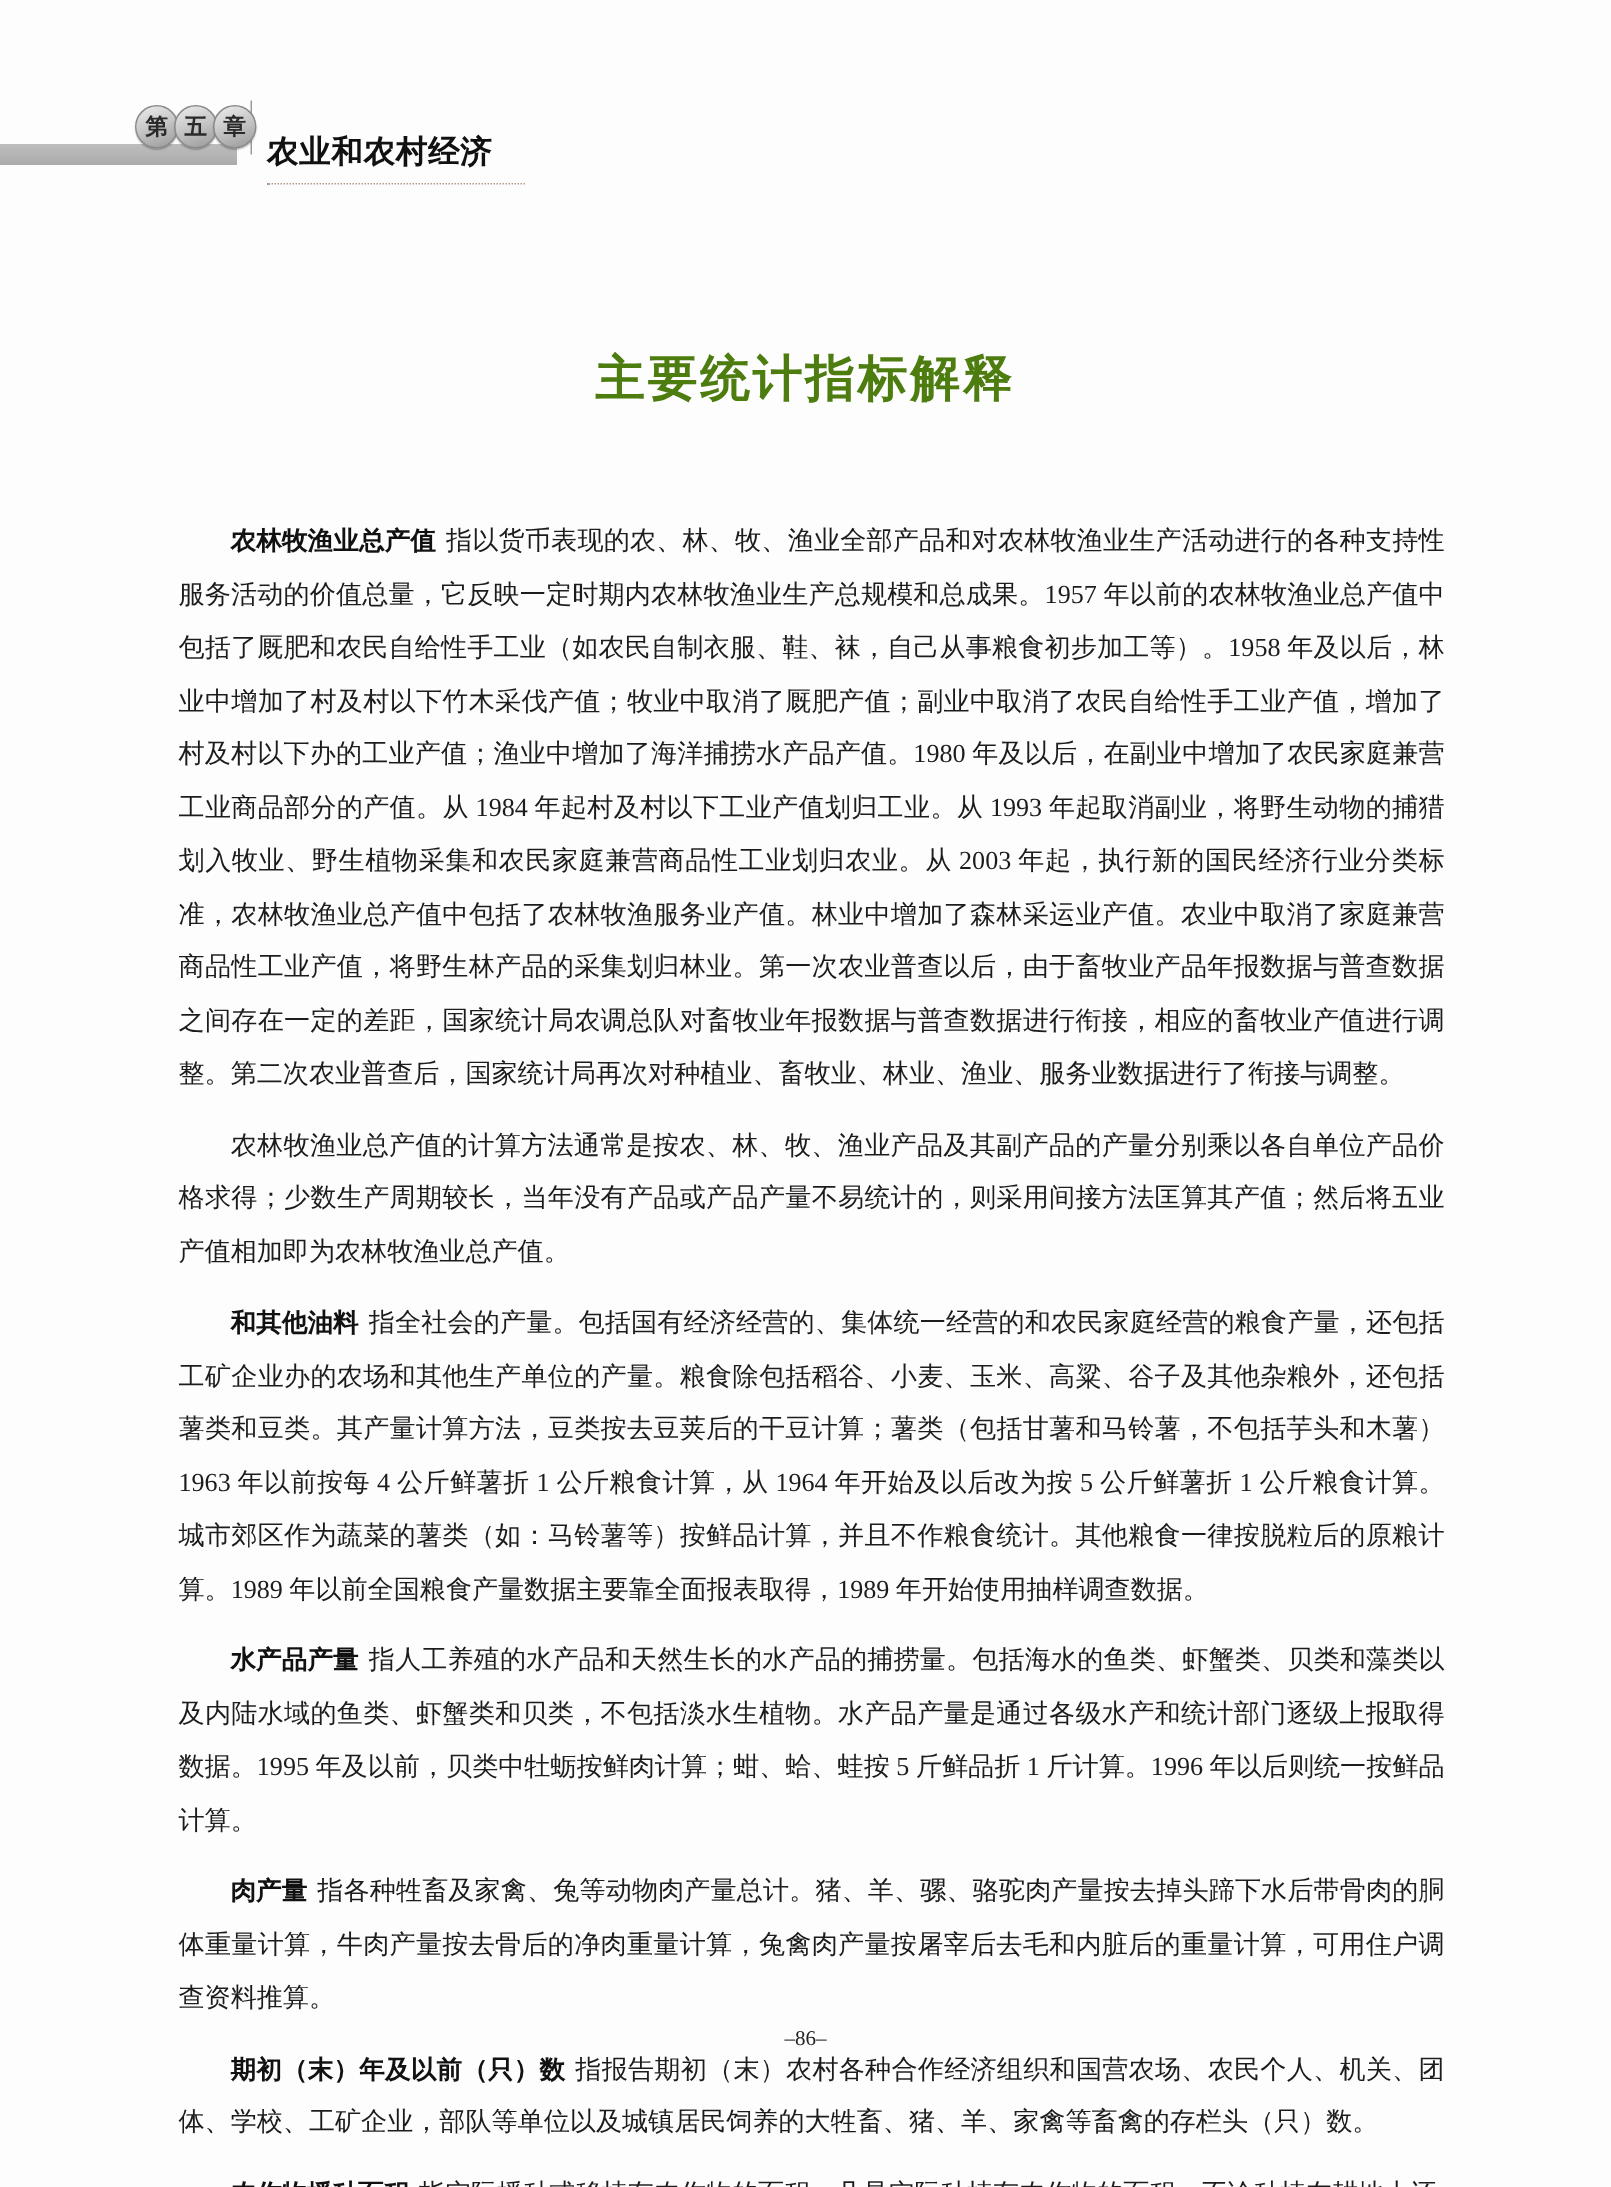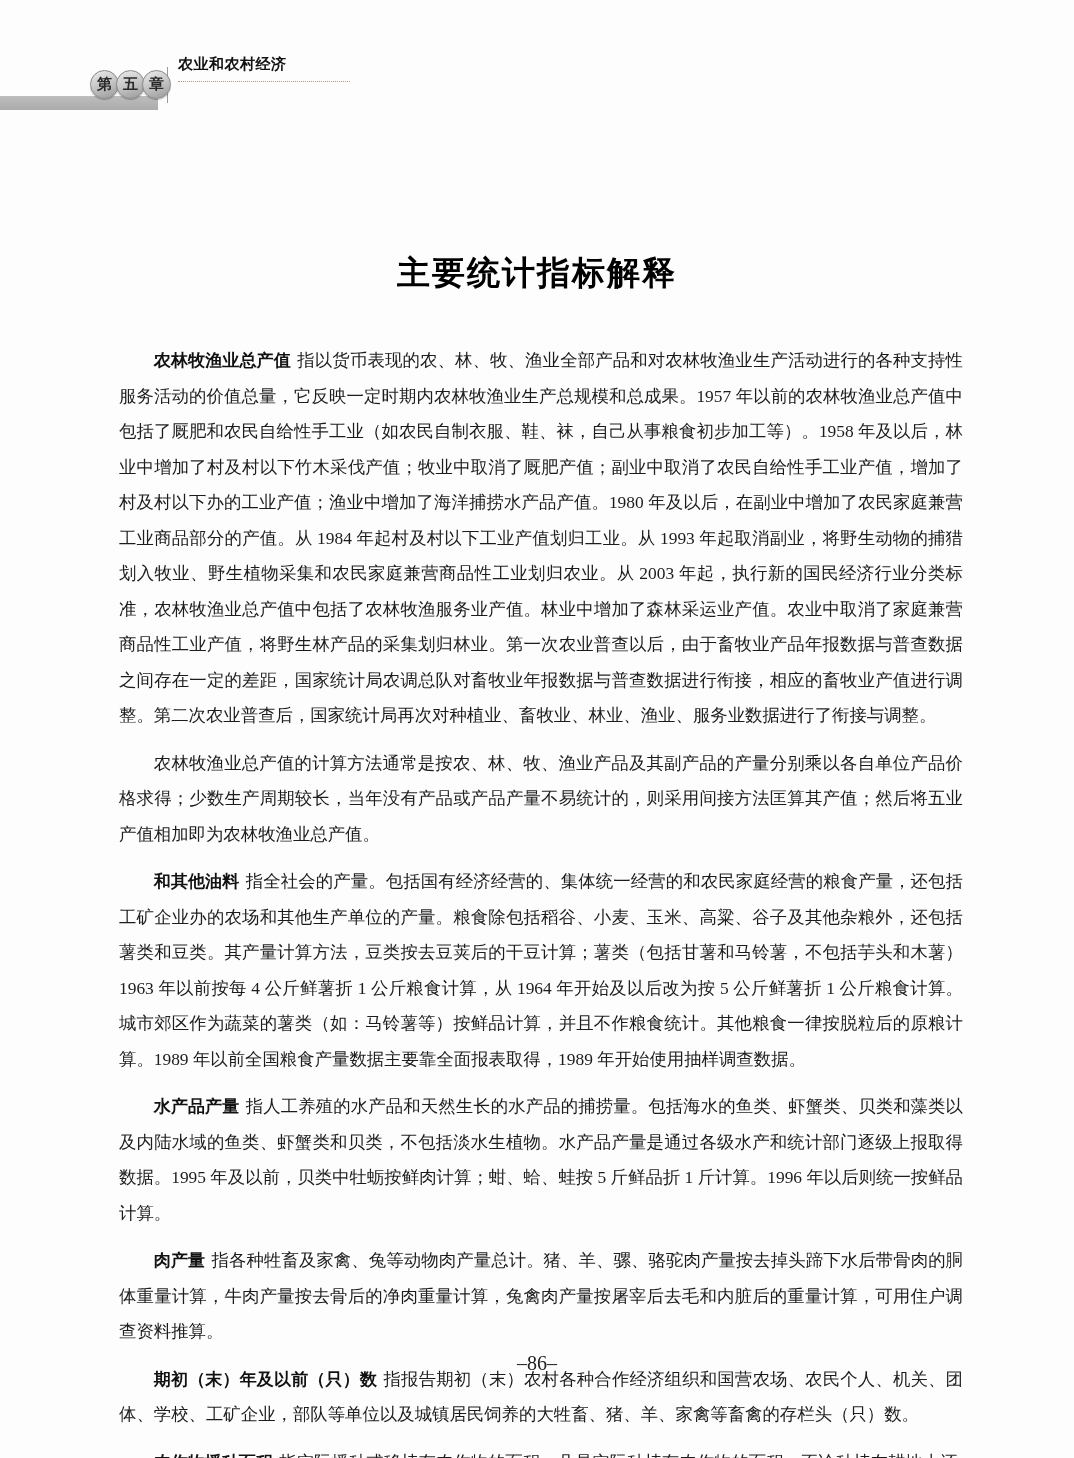--- a/index.html
+++ b/index.html
@@ -42,43 +42,43 @@
   }
   .vline {
     position: absolute;
     left: 167px; top: 67px;
     width: 1px; height: 36px;
     background: #9a9a9a;
     z-index: 1;
   }
   .chapter-title {
     position: absolute;
-    left: 178px; top: 55px;
+    left: 178px; top: 87px;
     width: 172px;
     font-family: "Liberation Sans", sans-serif;
     font-weight: bold;
-    font-size: 15px;
+    font-size: 21px;
     letter-spacing: 0.5px;
     color: #111;
     padding-bottom: 7px;
     border-bottom: 1.5px dotted #b79a8e;
     z-index: 2;
   }
   
   .main-title {
     position: absolute;
-    top: 251px; left: 0;
+    top: 230px; left: 0;
     width: 100%;
     margin: 0;
     text-align: center;
     font-family: "Liberation Sans", sans-serif;
     font-weight: bold;
     font-size: 33px;
     letter-spacing: 2px;
-    color: #000000;
+    color: #4d7c0f;
   }
   
   .content {
     position: absolute;
     left: 107px; top: 331px;
     width: 868px;
     font-size: 17.4px;
     line-height: 35.5px;
     text-align: justify;
     color: #1c1c1c;
@@ -91,21 +91,21 @@
     margin-right: 0.38em;
     color: #111;
   }
   .term:empty { display: none; }
   
   .page-number {
     position: absolute;
     top: 1352px; left: 0;
     width: 100%;
     text-align: center;
-    font-size: 20px;
+    font-size: 14px;
     color: #222;
   }
 </style>
 </head>
 <body>
 
 <div class="page">
 
   <div class="gray-bar"></div>
 

